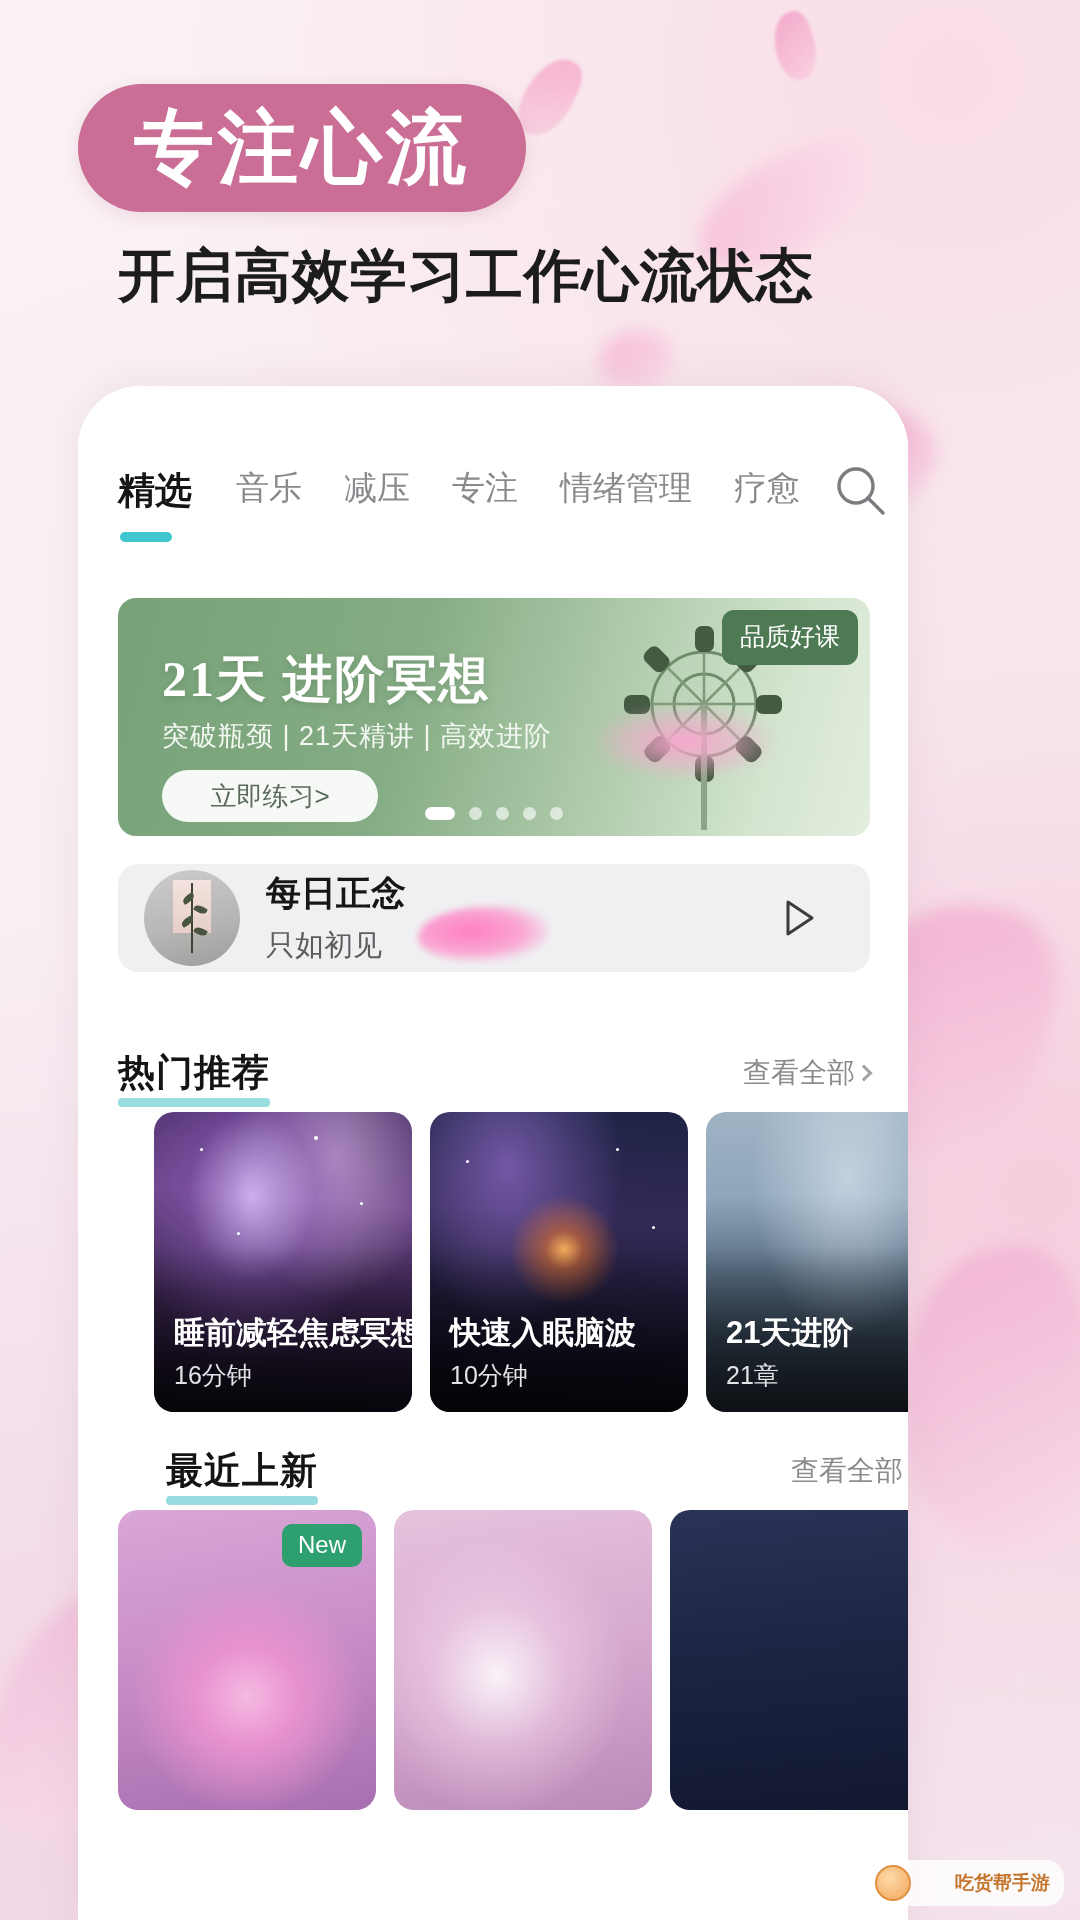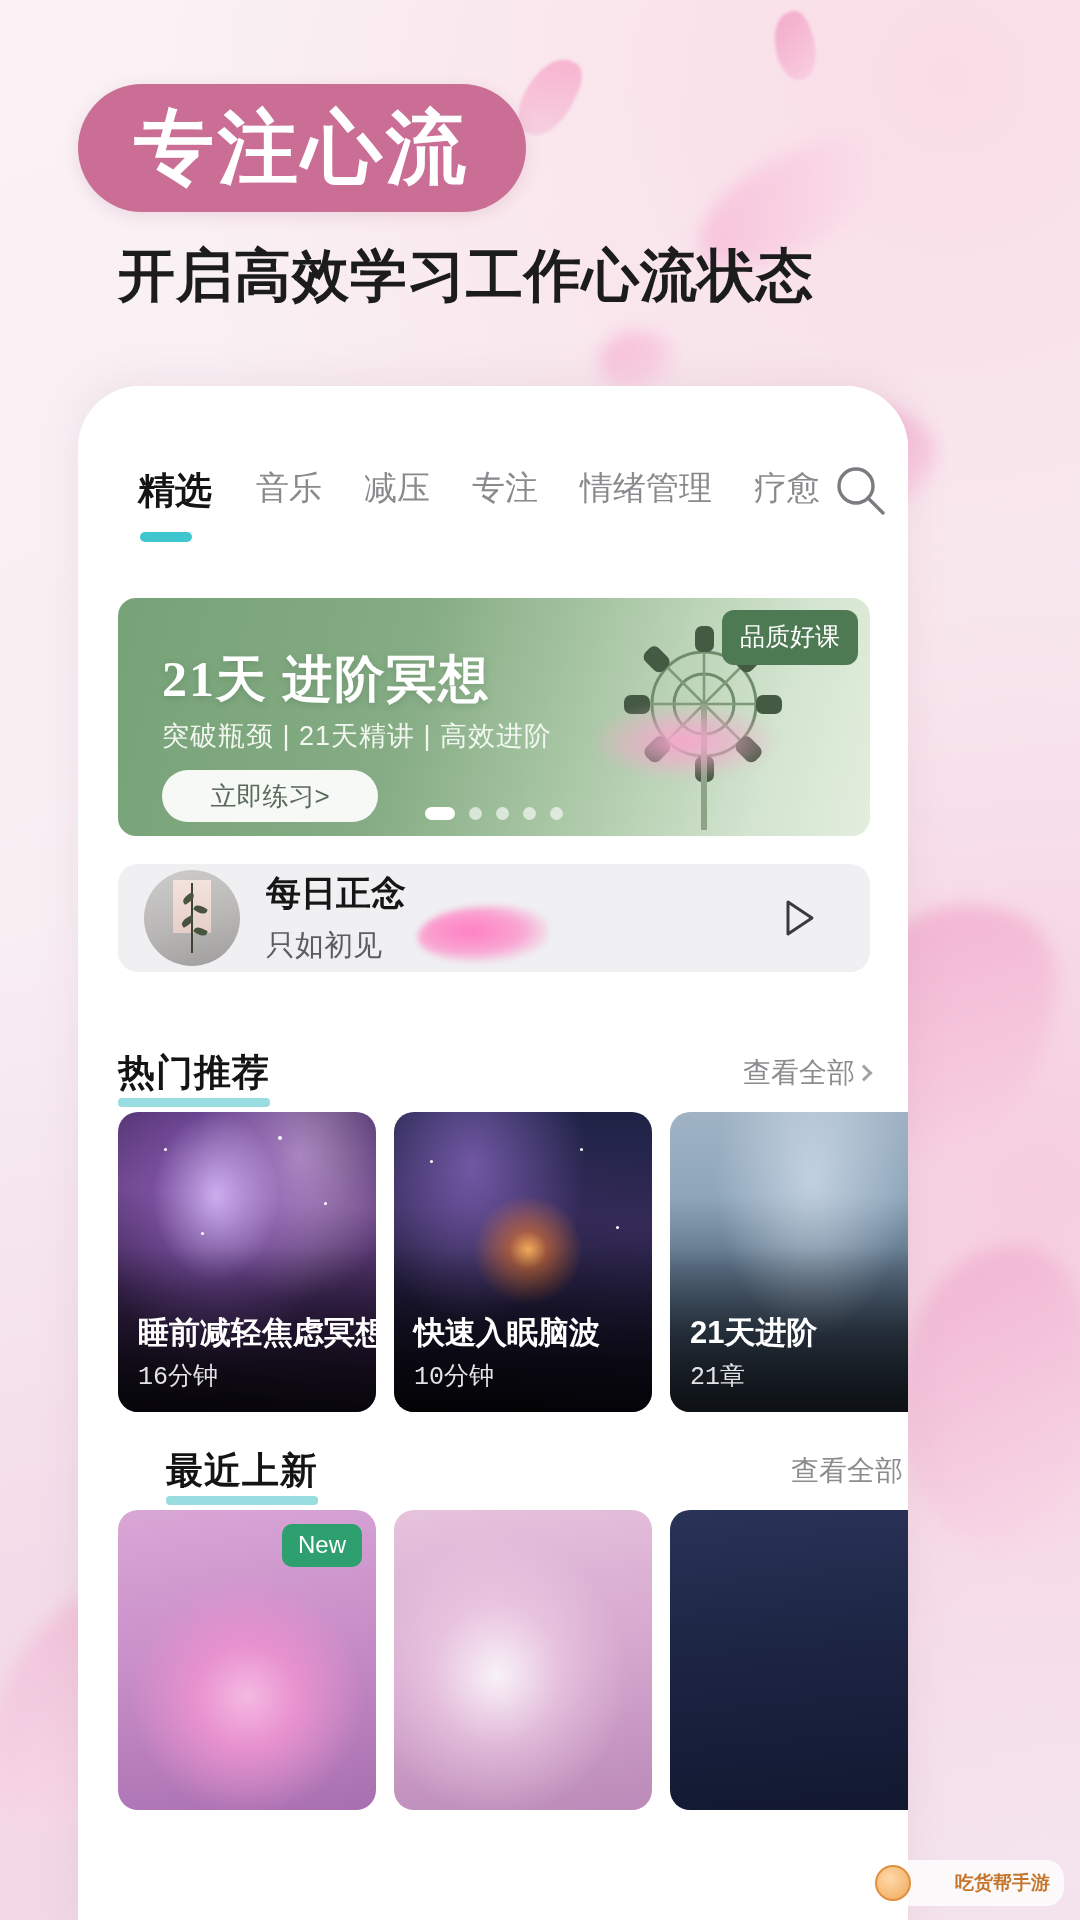--- a/index.html
+++ b/index.html
@@ -54,21 +54,21 @@
     border-top-left-radius:62px;
     border-top-right-radius:62px;
     overflow:hidden;
     box-shadow:0 -6px 40px rgba(170,120,150,.13);
     z-index:3;
   }
   #phone-inner { position:absolute; inset:0; background:#fff; }
   
   #tabbar {
     position:absolute; left:0; top:78px; width:718px; height:96px;
-    display:flex; align-items:flex-start; padding-left:60px; padding-right:0;
+    display:flex; align-items:flex-start; padding-left:40px; padding-right:0;
   }
   .tab {
     position:relative;
     font-size:33px; color:#8a8a8e; white-space:nowrap;
     margin-right:42px; padding-top:2px;
   }
   .tab.active { color:#151515; font-weight:700; font-size:37px; margin-right:44px; }
   .tab.clipped { overflow:hidden; width:30px; margin-right:0; }
   .tab .ul {
     position:absolute; left:2px; bottom:-26px;
@@ -186,21 +186,21 @@
     border-radius:20px; overflow:hidden; flex:none;
   }
   .card .scrim {
     position:absolute; left:0; right:0; bottom:0; height:55%;
     background:linear-gradient(180deg,rgba(0,0,0,0) 0%,rgba(0,0,0,.55) 72%,rgba(0,0,0,.7) 100%);
   }
   .card .t {
     position:absolute; left:20px; right:14px; bottom:58px;
     color:#fff; font-size:31px; font-weight:700; white-space:nowrap;
   }
-  .card .m { position:absolute; left:20px; bottom:20px; color:#e3e3e6; font-size:25px;font-family:Liberation Mono, monospace; }
+  .card .m { position:absolute; left:20px; bottom:20px; color:#e3e3e6; font-size:25px; }
   .card .newbadge {
     position:absolute; right:14px; top:14px;
     background:#2e9f6e; color:#fff; font-size:24px;
     padding:7px 16px 8px 16px; border-radius:10px;
   }
   
   .art { position:absolute; inset:0; }
   .art-galaxy1 {
     background:
       radial-gradient(ellipse at 38% 28%, rgba(220,190,255,.85) 0%, rgba(150,100,200,.35) 28%, rgba(0,0,0,0) 55%),
@@ -356,21 +356,21 @@
     <div class="sec-head" style="top:662px;">
       <div class="sec-title-wrap">
         <span class="sec-title">热门推荐</span>
         <span class="sec-ul"></span>
       </div>
       <div class="sec-more">
         <span>查看全部</span>
         <span class="chev"></span>
       </div>
     </div>
-    <div class="row" style="top:726px;">
+    <div class="row" style="top:726px;margin-left:36px;">
       <div class="card">
         <div class="art art-galaxy1">
           <span class="star" style="left:18%;top:12%;width:3px;height:3px;"></span>
           <span class="star" style="left:62%;top:8%;width:4px;height:4px;"></span>
           <span class="star" style="left:80%;top:30%;width:3px;height:3px;"></span>
           <span class="star" style="left:32%;top:40%;width:3px;height:3px;"></span>
         </div>
         <div class="scrim"></div>
         <div class="t">睡前减轻焦虑冥想</div>
         <div class="m">16分钟</div>

